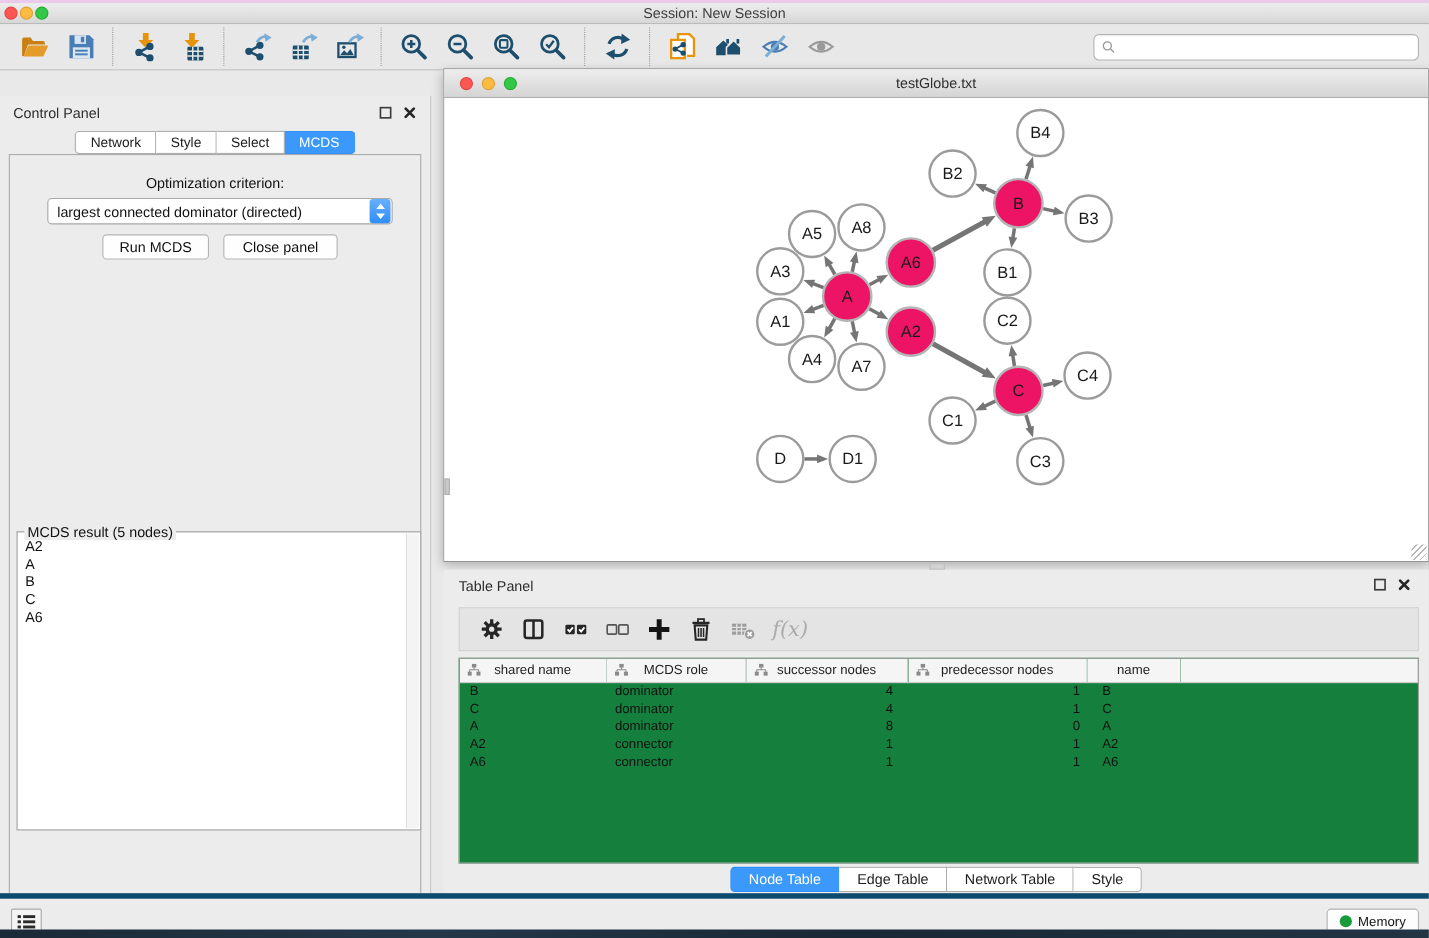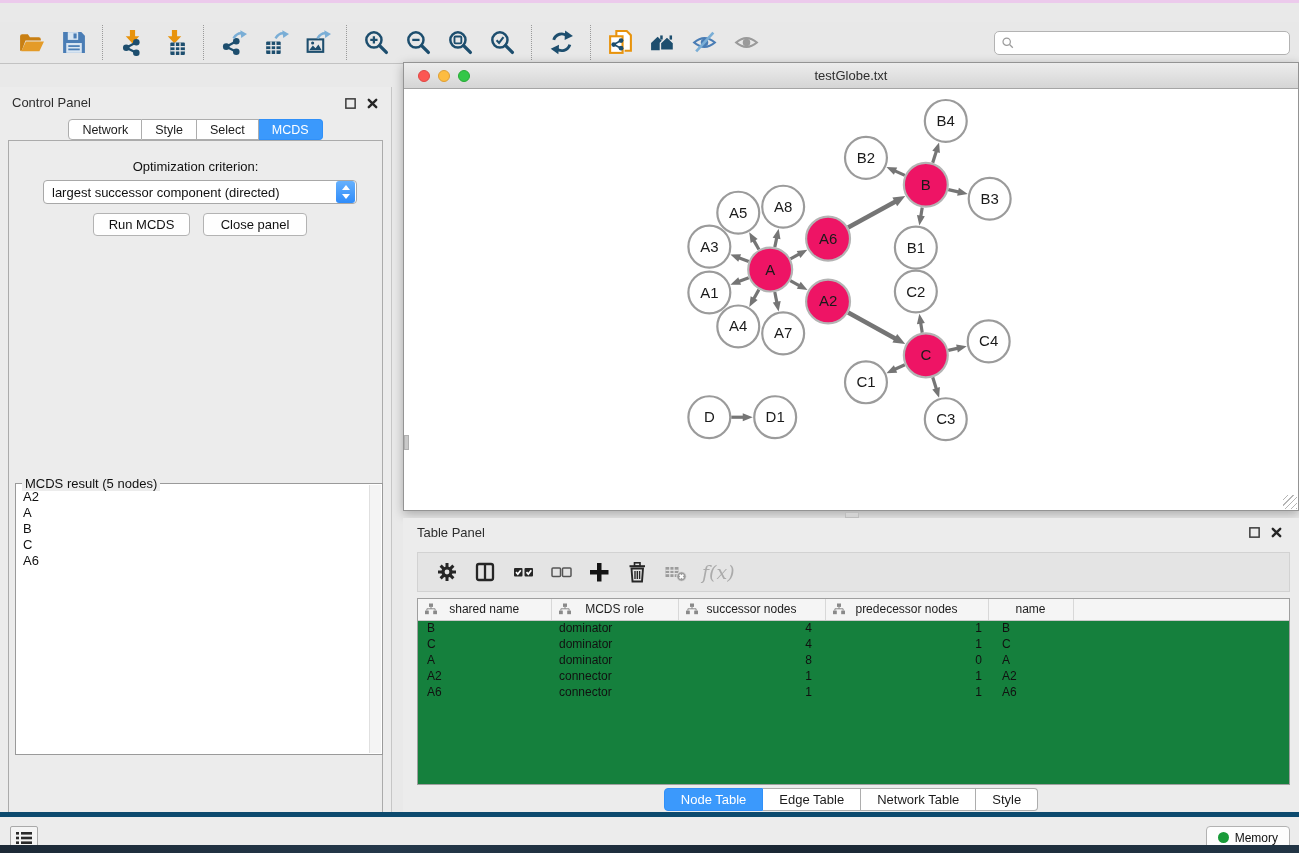--- a/index.html
+++ b/index.html
@@ -86,20 +86,26 @@
   .mem-dot { width:11px; height:11px; border-radius:50%; background:#189a38; }
   .desktop-strip { position:absolute; left:0; top:845px; width:1299px; height:8px; background:linear-gradient(90deg,#1c2936,#24384a 30%,#1a2734 60%,#223545); }
 </style>
 </head>
 <body>
 
 <div class="screen">
 
   <div class="top-strip"></div>
 
+  <div class="titlebar">
+    <span class="tl red" style="left:4px"></span>
+    <span class="tl yellow" style="left:18px"></span>
+    <span class="tl green" style="left:32px"></span>
+    <div class="title">Session: New Session</div>
+  </div>
 
   <div class="toolbar">
     <div id="toolbar-groups">
         <span class="tb-icon">
           <svg viewBox="0 0 26 26">
             <path d="M2 21 V7 Q2 5 4 5 h5.5 l2 3 H20 q2 0 2 2 v1 H7.2 L3.6 21 Z" fill="#c97f12"></path>
             <path d="M3.2 21.5 L7.6 12 H25 l-4.4 9.5 Z" fill="#e49b28"></path>
           </svg>
         </span>
         <span class="tb-icon">
@@ -276,21 +282,21 @@
     </div>
     <div class="cp-tabs seg" id="cp-tabs">
         <div class="tab">Network</div>
         <div class="tab">Style</div>
         <div class="tab">Select</div>
         <div class="tab active">MCDS</div>
       </div>
     <div class="cp-box">
       <div class="opt-label">Optimization criterion:</div>
       <div class="cp-select">
-        <span class="val">largest successor component (directed)</span>
+        <span class="val">largest connected dominator (directed)</span>
         <span class="stepper">
           <svg width="10" height="7" viewBox="0 0 10 7">
               <path d="M1 6 L5 1 L9 6 Z" fill="#fff"></path>
             </svg>
           <svg width="10" height="7" viewBox="0 0 10 7">
               <path d="M1 1 L5 6 L9 1 Z" fill="#fff"></path>
             </svg>
         </span>
       </div>
       <div class="cp-btn" style="left:84px; top:72px; width:97px;">Run MCDS</div>

